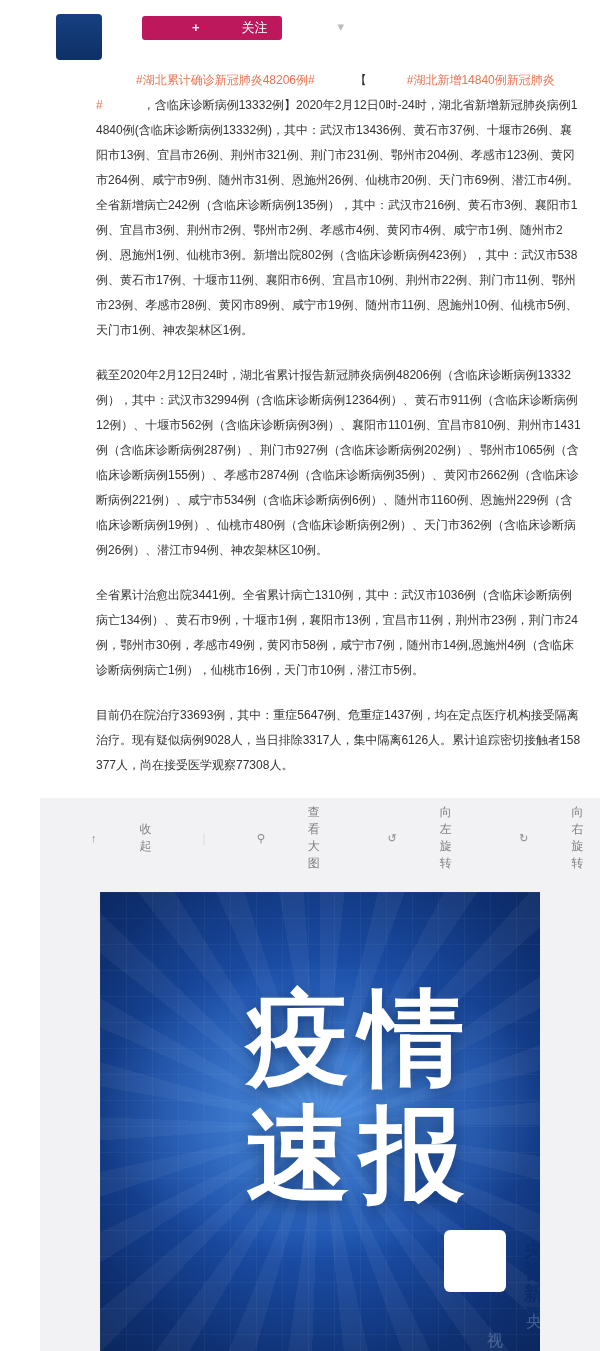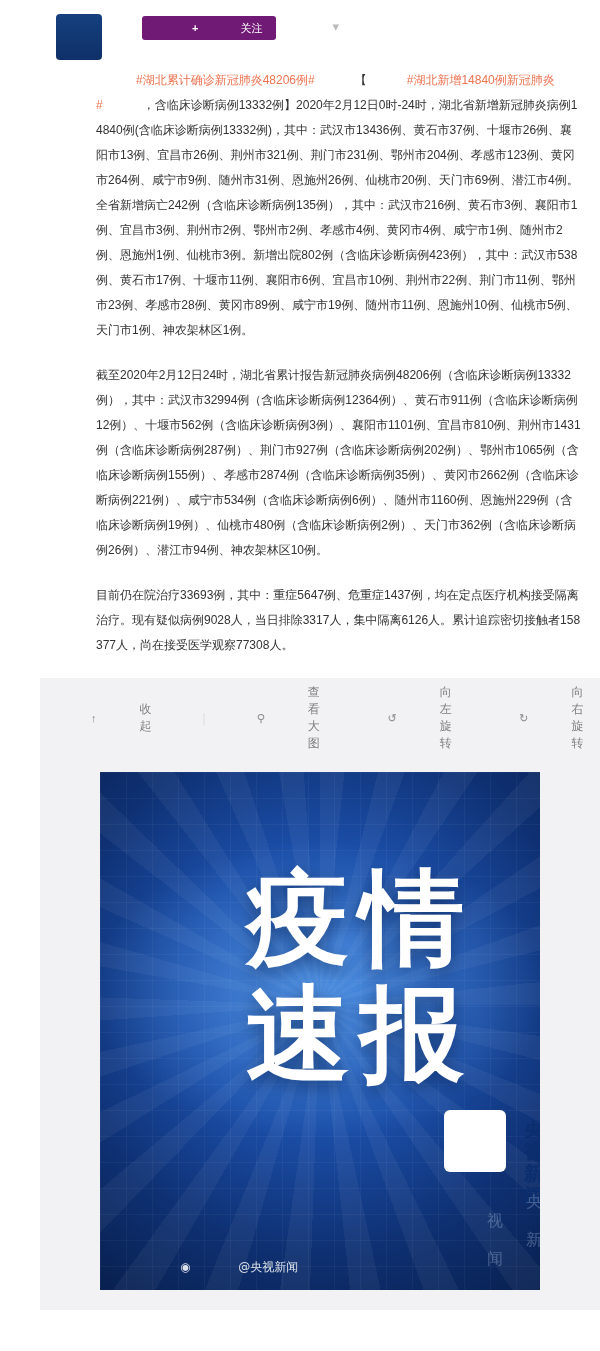--- a/index.html
+++ b/index.html
@@ -88,23 +88,23 @@
     text-decoration: none;
   }
   .head-right {
     flex: 0 0 auto;
     display: flex;
     align-items: flex-start;
     gap: 16px;
     padding-top: 2px;
   }
   .follow-btn {
-    background: #701a75;
+    background: #be185d;
     color: #ffffff;
-    font-size: 11px;
+    font-size: 13px;
     border: none;
     border-radius: 3px;
     padding: 5px 14px 5px 10px;
     cursor: pointer;
     line-height: 14px;
   }
   .follow-btn .plus { font-weight: bold; margin-right: 2px; }
   .chev {
     color: #bbbbbb;
     font-size: 13px;
@@ -271,20 +271,21 @@
       <button class="follow-btn">
         <span class="plus">+</span><span>关注</span>
       </button>
       <span class="chev">▾</span>
     </div>
   </div>
 
   <div class="post-body">
     <p><a class="topic" href="#">#湖北累计确诊新冠肺炎48206例#</a><span>【</span><a class="topic" href="#">#湖北新增14840例新冠肺炎#</a><span>，含临床诊断病例13332例】2020年2月12日0时-24时，湖北省新增新冠肺炎病例14840例(含临床诊断病例13332例)，其中：武汉市13436例、黄石市37例、十堰市26例、襄阳市13例、宜昌市26例、荆州市321例、荆门市231例、鄂州市204例、孝感市123例、黄冈市264例、咸宁市9例、随州市31例、恩施州26例、仙桃市20例、天门市69例、潜江市4例。全省新增病亡242例（含临床诊断病例135例），其中：武汉市216例、黄石市3例、襄阳市1例、宜昌市3例、荆州市2例、鄂州市2例、孝感市4例、黄冈市4例、咸宁市1例、随州市2例、恩施州1例、仙桃市3例。新增出院802例（含临床诊断病例423例），其中：武汉市538例、黄石市17例、十堰市11例、襄阳市6例、宜昌市10例、荆州市22例、荆门市11例、鄂州市23例、孝感市28例、黄冈市89例、咸宁市19例、随州市11例、恩施州10例、仙桃市5例、天门市1例、神农架林区1例。</span></p>
     <p>截至2020年2月12日24时，湖北省累计报告新冠肺炎病例48206例（含临床诊断病例13332例），其中：武汉市32994例（含临床诊断病例12364例）、黄石市911例（含临床诊断病例12例）、十堰市562例（含临床诊断病例3例）、襄阳市1101例、宜昌市810例、荆州市1431例（含临床诊断病例287例）、荆门市927例（含临床诊断病例202例）、鄂州市1065例（含临床诊断病例155例）、孝感市2874例（含临床诊断病例35例）、黄冈市2662例（含临床诊断病例221例）、咸宁市534例（含临床诊断病例6例）、随州市1160例、恩施州229例（含临床诊断病例19例）、仙桃市480例（含临床诊断病例2例）、天门市362例（含临床诊断病例26例）、潜江市94例、神农架林区10例。</p>
+    <p>全省累计治愈出院3441例。全省累计病亡1310例，其中：武汉市1036例（含临床诊断病例病亡134例）、黄石市9例，十堰市1例，襄阳市13例，宜昌市11例，荆州市23例，荆门市24例，鄂州市30例，孝感市49例，黄冈市58例，咸宁市7例，随州市14例,恩施州4例（含临床诊断病例病亡1例），仙桃市16例，天门市10例，潜江市5例。</p>
     <p>目前仍在院治疗33693例，其中：重症5647例、危重症1437例，均在定点医疗机构接受隔离治疗。现有疑似病例9028人，当日排除3317人，集中隔离6126人。累计追踪密切接触者158377人，尚在接受医学观察77308人。</p>
   </div>
 
   <div class="media-wrap">
 
     <div class="action-bar">
       <span class="act">
         <span class="ico">↑</span>
         <span>收起</span>
       </span>

